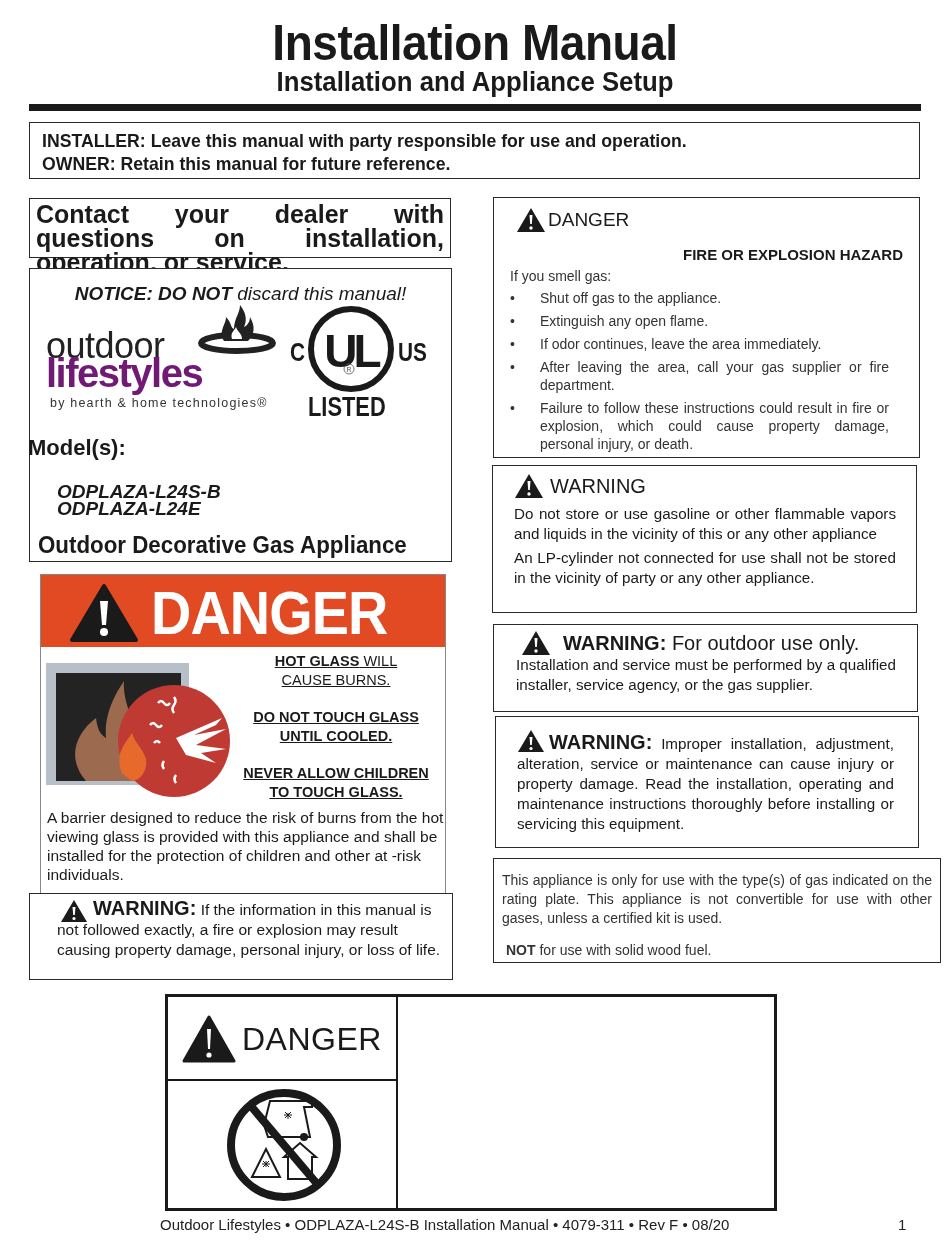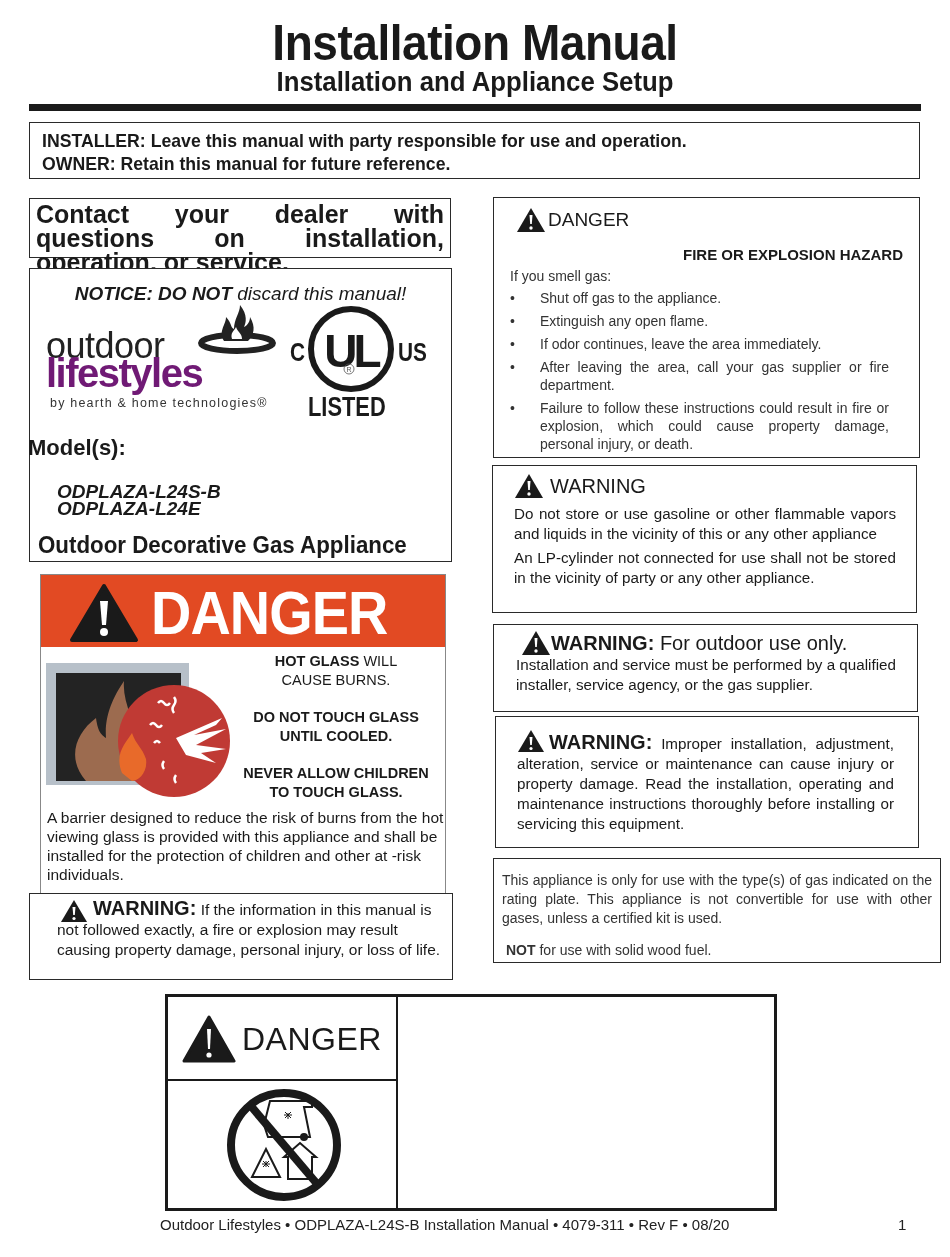--- a/index.html
+++ b/index.html
@@ -32,21 +32,21 @@
   .ul-mark { left: 258px; top: 32px; width: 145px; height: 125px; }
 
   .models-label { left: -2px; top: 166px; font-size: 22px; font-weight: bold; }
   .model-item { left: 27px; font-size: 19px; font-weight: bold; font-style: italic; }
   .product-name { left: 8px; top: 262px; font-size: 24px; font-weight: bold; white-space: nowrap; transform: scaleX(0.93); transform-origin: left; }
 
   
   .hot-box { left: 40px; top: 574px; width: 406px; height: 322px; border: 1px solid #888; background: #fff; }
   .hot-header { left: 0; top: 0; width: 100%; height: 72px; background: #e24a23; }
   .hot-header-text { left: 110px; top: 2px; font-size: 62px; font-weight: bold; color: #fff; letter-spacing: -1px; transform: scaleX(0.9); transform-origin: left; }
-  .hot-lines { left: 188px; width: 214px; text-align: center; font-size: 14.5px; font-weight: bold; line-height: 19px; }
+  .hot-lines { left: 188px; width: 214px; text-align: center; font-size: 14.5px; font-weight: bold; line-height: 19px; text-decoration: underline; }
   .hot-lines span.n { font-weight: normal; }
   .hot-desc { left: 6px; top: 233px; width: 398px; font-size: 15.5px; line-height: 19px; }
 
   .warn-left { left: 29px; top: 893px; width: 424px; height: 87px; padding: 4px 8px 0 27px; font-size: 15.5px; line-height: 20px; }
   .warn-left .head { font-size: 20px; font-weight: bold; }
 
   
   .danger-fire { left: 493px; top: 197px; width: 427px; height: 261px; padding: 6px 16px; }
   .danger-fire .head { font-size: 19px; display: flex; align-items: center; gap: 2px; margin-left: 6px; height: 32px; }
   .danger-fire .sub { font-size: 15px; font-weight: bold; margin-top: 10px; text-align: right; }
@@ -54,21 +54,21 @@
   .bullet { display: flex; font-size: 14px; color: #333; line-height: 18px; margin-top: 5px; text-align: justify; }
   .bullet .dot { width: 30px; flex: none; }
   .bullet .txt { flex: 1; padding-right: 14px; }
 
   .warn-vapors { left: 492px; top: 465px; width: 425px; height: 148px; padding: 4px 20px 0 21px; }
   .warn-vapors .head { font-size: 20px; display: flex; align-items: center; gap: 6px; height: 32px; }
   .warn-vapors p { font-size: 15.2px; line-height: 20px; text-align: justify; margin-top: 2px; }
   .warn-vapors p + p { margin-top: 4px; }
 
   .warn-outdoor { left: 493px; top: 624px; width: 425px; height: 88px; padding: 4px 12px 0 22px; }
-  .warn-outdoor .head { font-size: 20px; display: flex; align-items: center; gap: 0; height: 28px; margin-left: 5px; }
+  .warn-outdoor .head { font-size: 20px; display: flex; align-items: center; gap: 12px; height: 28px; margin-left: 5px; }
   .warn-outdoor .head b { font-weight: bold; }
   .warn-outdoor p { font-size: 15.2px; line-height: 20px; margin-top: -2px; }
 
   .warn-improper { left: 495px; top: 716px; width: 424px; height: 132px; padding: 12px 24px 0 21px; font-size: 15.2px; line-height: 20px; text-align: justify; }
   .warn-improper .head { font-size: 20px; font-weight: bold; }
 
   .gas-box { left: 493px; top: 858px; width: 448px; height: 105px; padding: 12px 8px 0 8px; font-size: 14px; line-height: 19px; color: #333; text-align: justify; }
   .gas-box .solid { margin-top: 13px; margin-left: 4px; }
 
   

